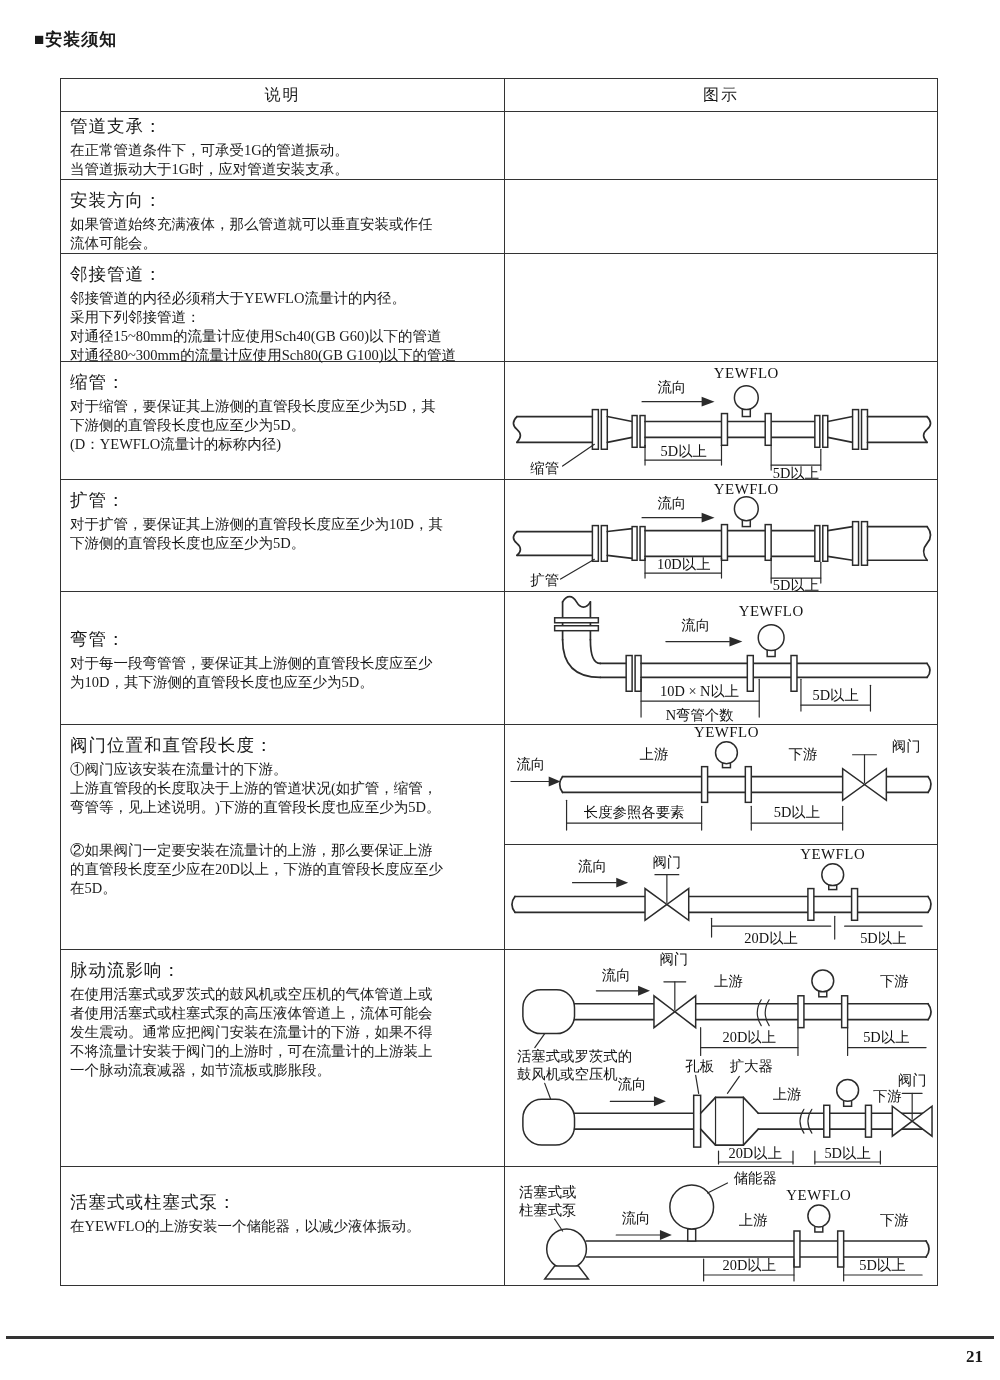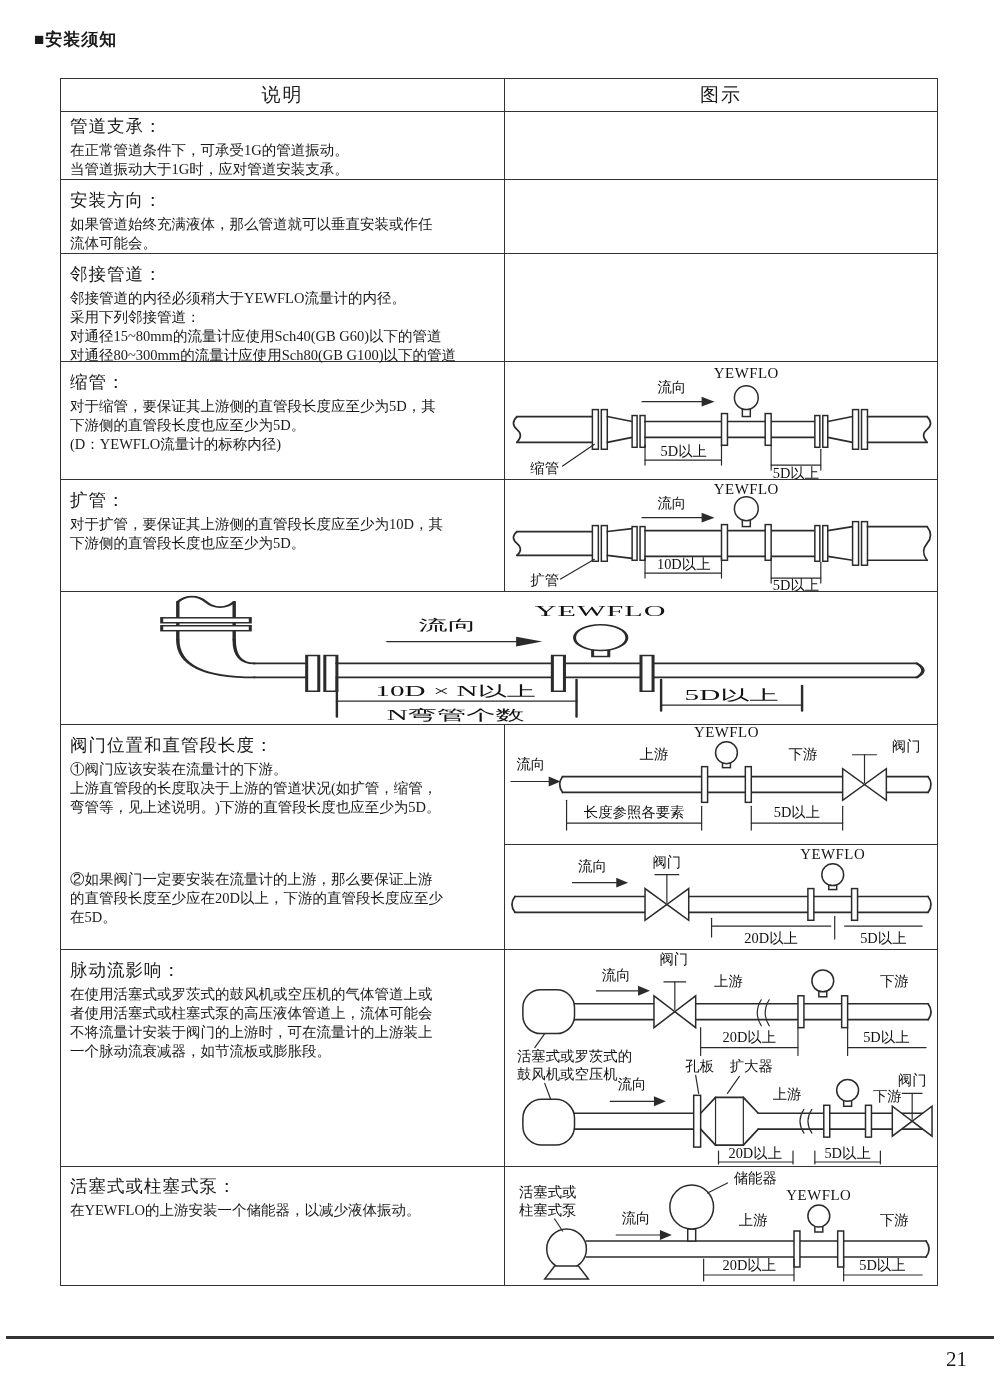--- a/index.html
+++ b/index.html
@@ -2,53 +2,53 @@
 <html><head>
 <meta charset="utf-8">
 <style>
   html,body { margin:0; padding:0; background:#fff; }
   body { width:1000px; height:1380px; position:relative; font-family:"Liberation Serif", serif; color:#1a1a1a; overflow:hidden; }
 
   .page-title { position:absolute; left:34px; top:28px; font-size:17px; font-weight:600; letter-spacing:1px; }
 
   .doc-table { position:absolute; left:60px; top:78px; width:878px; border:1.6px solid #333; box-sizing:border-box; background:#fff; }
   .thead { display:flex; height:33px; border-bottom:1px solid #333; box-sizing:border-box; }
-  .th { display:flex; align-items:center; justify-content:center; font-size:19px; letter-spacing:2px; }
+  .th { display:flex; align-items:center; justify-content:center; font-size:16px; letter-spacing:2px; }
   .th-desc { width:444px; border-right:1px solid #333; box-sizing:border-box; }
   .th-illus { flex:1; }
 
   .row { display:flex; border-bottom:1px solid #333; box-sizing:border-box; }
   .row:last-child { border-bottom:none; }
   .cell-desc { width:444px; border-right:1px solid #333; box-sizing:border-box; padding:7px 8px 0 9px; }
   .cell-illus { flex:1; position:relative; overflow:hidden; }
   .cell-illus svg { position:absolute; left:0; top:0; width:100%; height:100%; }
 
   .r1 { height:68px;align-items:flex-end; } .r2 { height:74px; } .r3 { height:108px;flex-direction:column; }
   .r4 { height:118px; } .r5 { height:112px; } .r6 { height:133px; }
   .r7 { height:225px; } .r8 { height:217px; } .r9 { height:118px; }
 
   .sub1 { height:120px; border-bottom:1px solid #333; box-sizing:border-box; position:relative; }
   .sub2 { height:104px; position:relative; }
   .sub1 svg,.sub2 svg { position:absolute; left:0; top:0; width:100%; height:100%; }
 
   .h { font-size:17.5px; margin:1px 0 3px 0; letter-spacing:1px; }
   .ln { font-size:14.5px; line-height:19px; white-space:nowrap; }
-  .part2 { margin-top:53px; }
+  .part2 { margin-top:24px; }
 
   
   .pl { stroke:#2b2b2b; stroke-width:1.7; fill:none; stroke-linecap:round; }
   .pt { stroke:#2b2b2b; stroke-width:1.2; fill:none; stroke-linecap:round; }
   .pf { fill:#fff; stroke:#2b2b2b; stroke-width:1.5; }
   svg text { font-family:"Liberation Serif", serif; font-size:14.5px; fill:#111; text-anchor:middle; }
   svg text.en { font-size:15px; letter-spacing:0.5px; }
   svg text.start { text-anchor:start; }
   .ah { fill:#2b2b2b; stroke:none; }
 
   .footer-rule { position:absolute; left:6px; width:988px; top:1336px; height:3px; background:#333; }
-  .page-num { position:absolute; right:33px; top:1347px; font-size:21px; }
+  .page-num { position:absolute; right:17px; top:1347px; font-size:17px;font-weight:bold; }
 </style>
 </head>
 <body>
 
 <div class="page-title">■安装须知</div>
 
 <div class="doc-table">
 
   <div class="thead">
     <div class="th th-desc">说明</div>
@@ -203,20 +203,25 @@
         </g>
         <text x="180" y="90">10D以上</text>
         <text x="293" y="111">5D以上</text>
         <text x="40" y="106">扩管</text>
         <line class="pt" x1="56" y1="100" x2="90" y2="80"></line>
       </svg>
     </div>
   </div>
 
   <div class="row r6">
+    <div class="cell-desc">
+      <div class="h" style="margin-top:28px;">弯管：</div>
+      <div class="ln">对于每一段弯管管，要保证其上游侧的直管段长度应至少</div>
+      <div class="ln">为10D，其下游侧的直管段长度也应至少为5D。</div>
+    </div>
     <div class="cell-illus">
       <svg viewBox="0 0 435 133" preserveAspectRatio="none">
         <g>
           <path class="pl" d="M58,10 c4,-7 10,-7 14,0 c4,7 10,7 14,0"></path>
           <line class="pl" x1="58" y1="10" x2="58" y2="48"></line>
             <line class="pl" x1="86" y1="10" x2="86" y2="48"></line>
           <rect class="pf" x="50" y="26" width="44" height="5"></rect>
             <rect class="pf" x="50" y="34" width="44" height="5"></rect>
           <path class="pl" d="M58,48 Q58,86 96,86"></path>
             <path class="pl" d="M86,48 Q86,72 96,72"></path>
@@ -357,20 +362,21 @@
         </svg>
       </div>
     </div>
   </div>
 
   <div class="row r8">
     <div class="cell-desc">
       <div class="h">脉动流影响：</div>
       <div class="ln">在使用活塞式或罗茨式的鼓风机或空压机的气体管道上或</div>
       <div class="ln">者使用活塞式或柱塞式泵的高压液体管道上，流体可能会</div>
+      <div class="ln">发生震动。通常应把阀门安装在流量计的下游，如果不得</div>
       <div class="ln">不将流量计安装于阀门的上游时，可在流量计的上游装上</div>
       <div class="ln">一个脉动流衰减器，如节流板或膨胀段。</div>
     </div>
     <div class="cell-illus">
       <svg viewBox="0 0 435 217" preserveAspectRatio="none">
 
         <g>
           <rect class="pf" x="18" y="40" width="52" height="44" rx="18"></rect>
           <line class="pt" x1="40" y1="84" x2="30" y2="98"></line>
         </g>
@@ -473,21 +479,21 @@
           <line class="pt" x1="312" y1="213" x2="378" y2="213"></line>
         </g>
         <text x="252" y="209">20D以上</text>
         <text x="345" y="209">5D以上</text>
       </svg>
     </div>
   </div>
 
   <div class="row r9">
     <div class="cell-desc">
-      <div class="h" style="margin-top:0;">活塞式或柱塞式泵：</div>
+      <div class="h" style="margin-top:16px;">活塞式或柱塞式泵：</div>
       <div class="ln">在YEWFLO的上游安装一个储能器，以减少液体振动。</div>
     </div>
     <div class="cell-illus">
       <svg viewBox="0 0 435 118" preserveAspectRatio="none">
         <g>
           <circle class="pf" cx="62" cy="82" r="20"></circle>
           <path class="pf" d="M50,99 L40,112 L84,112 L74,99 Z"></path>
           <line class="pt" x1="50" y1="52" x2="58" y2="64"></line>
         </g>
         <g>

